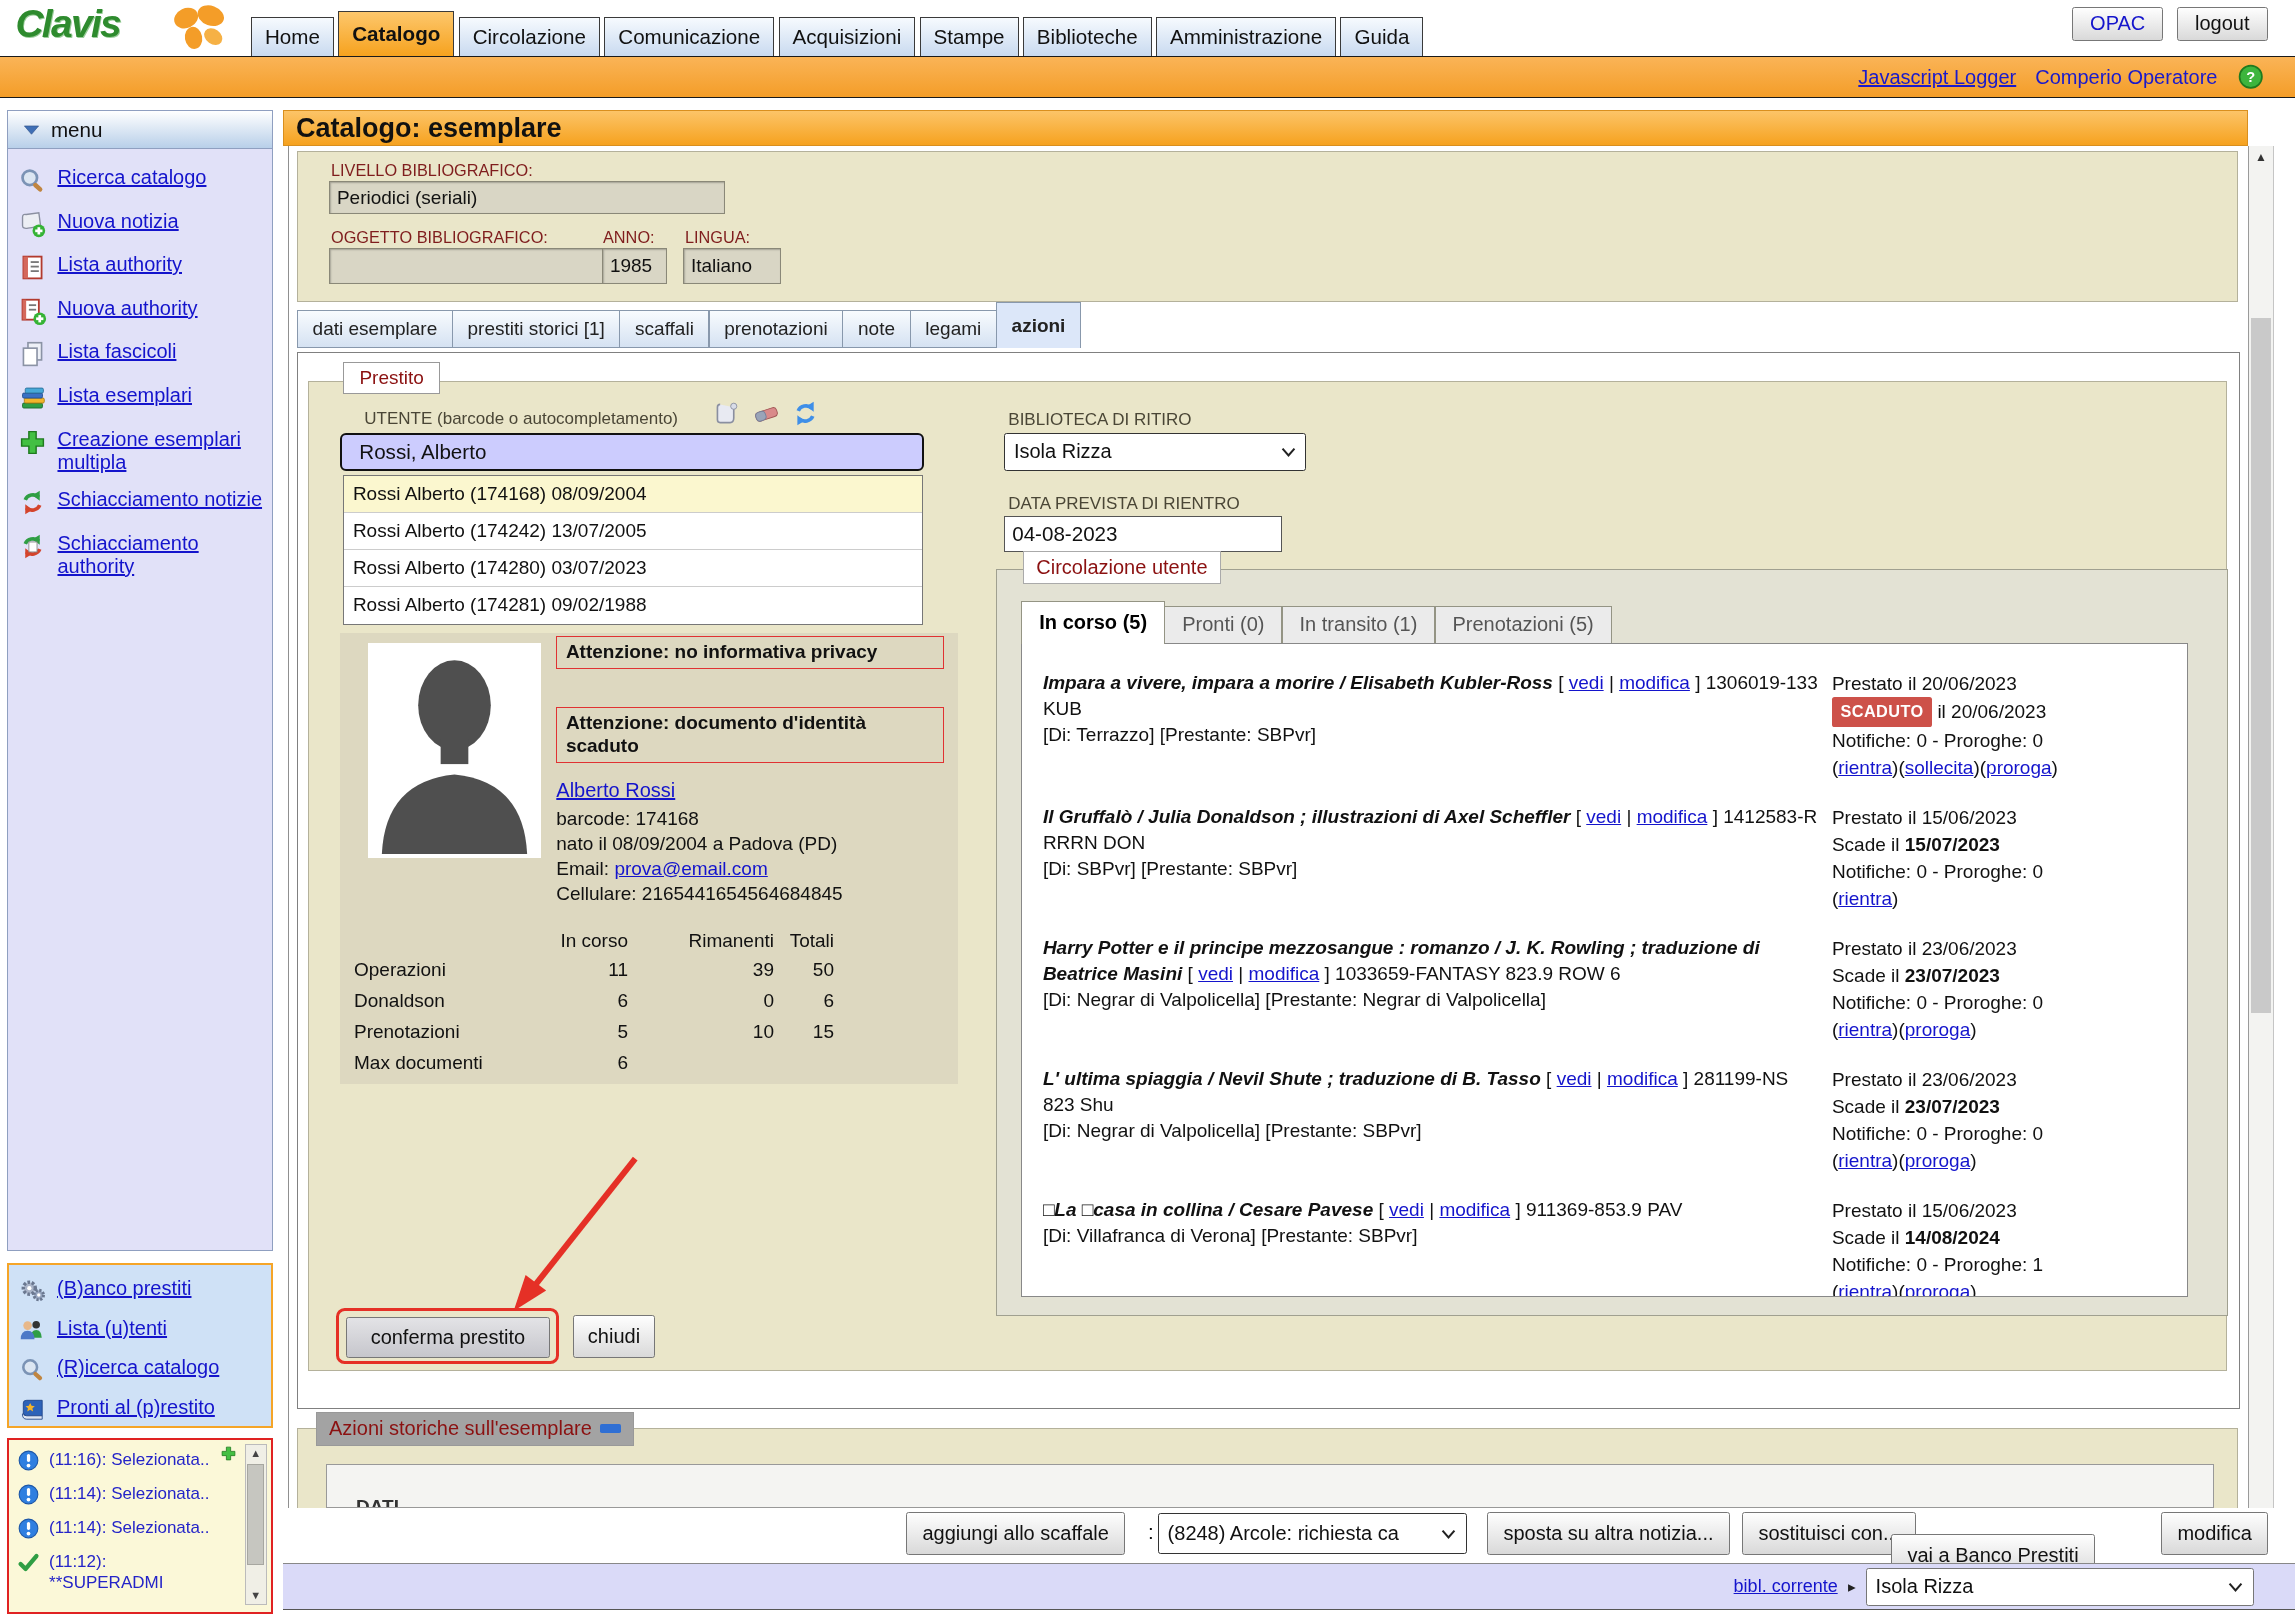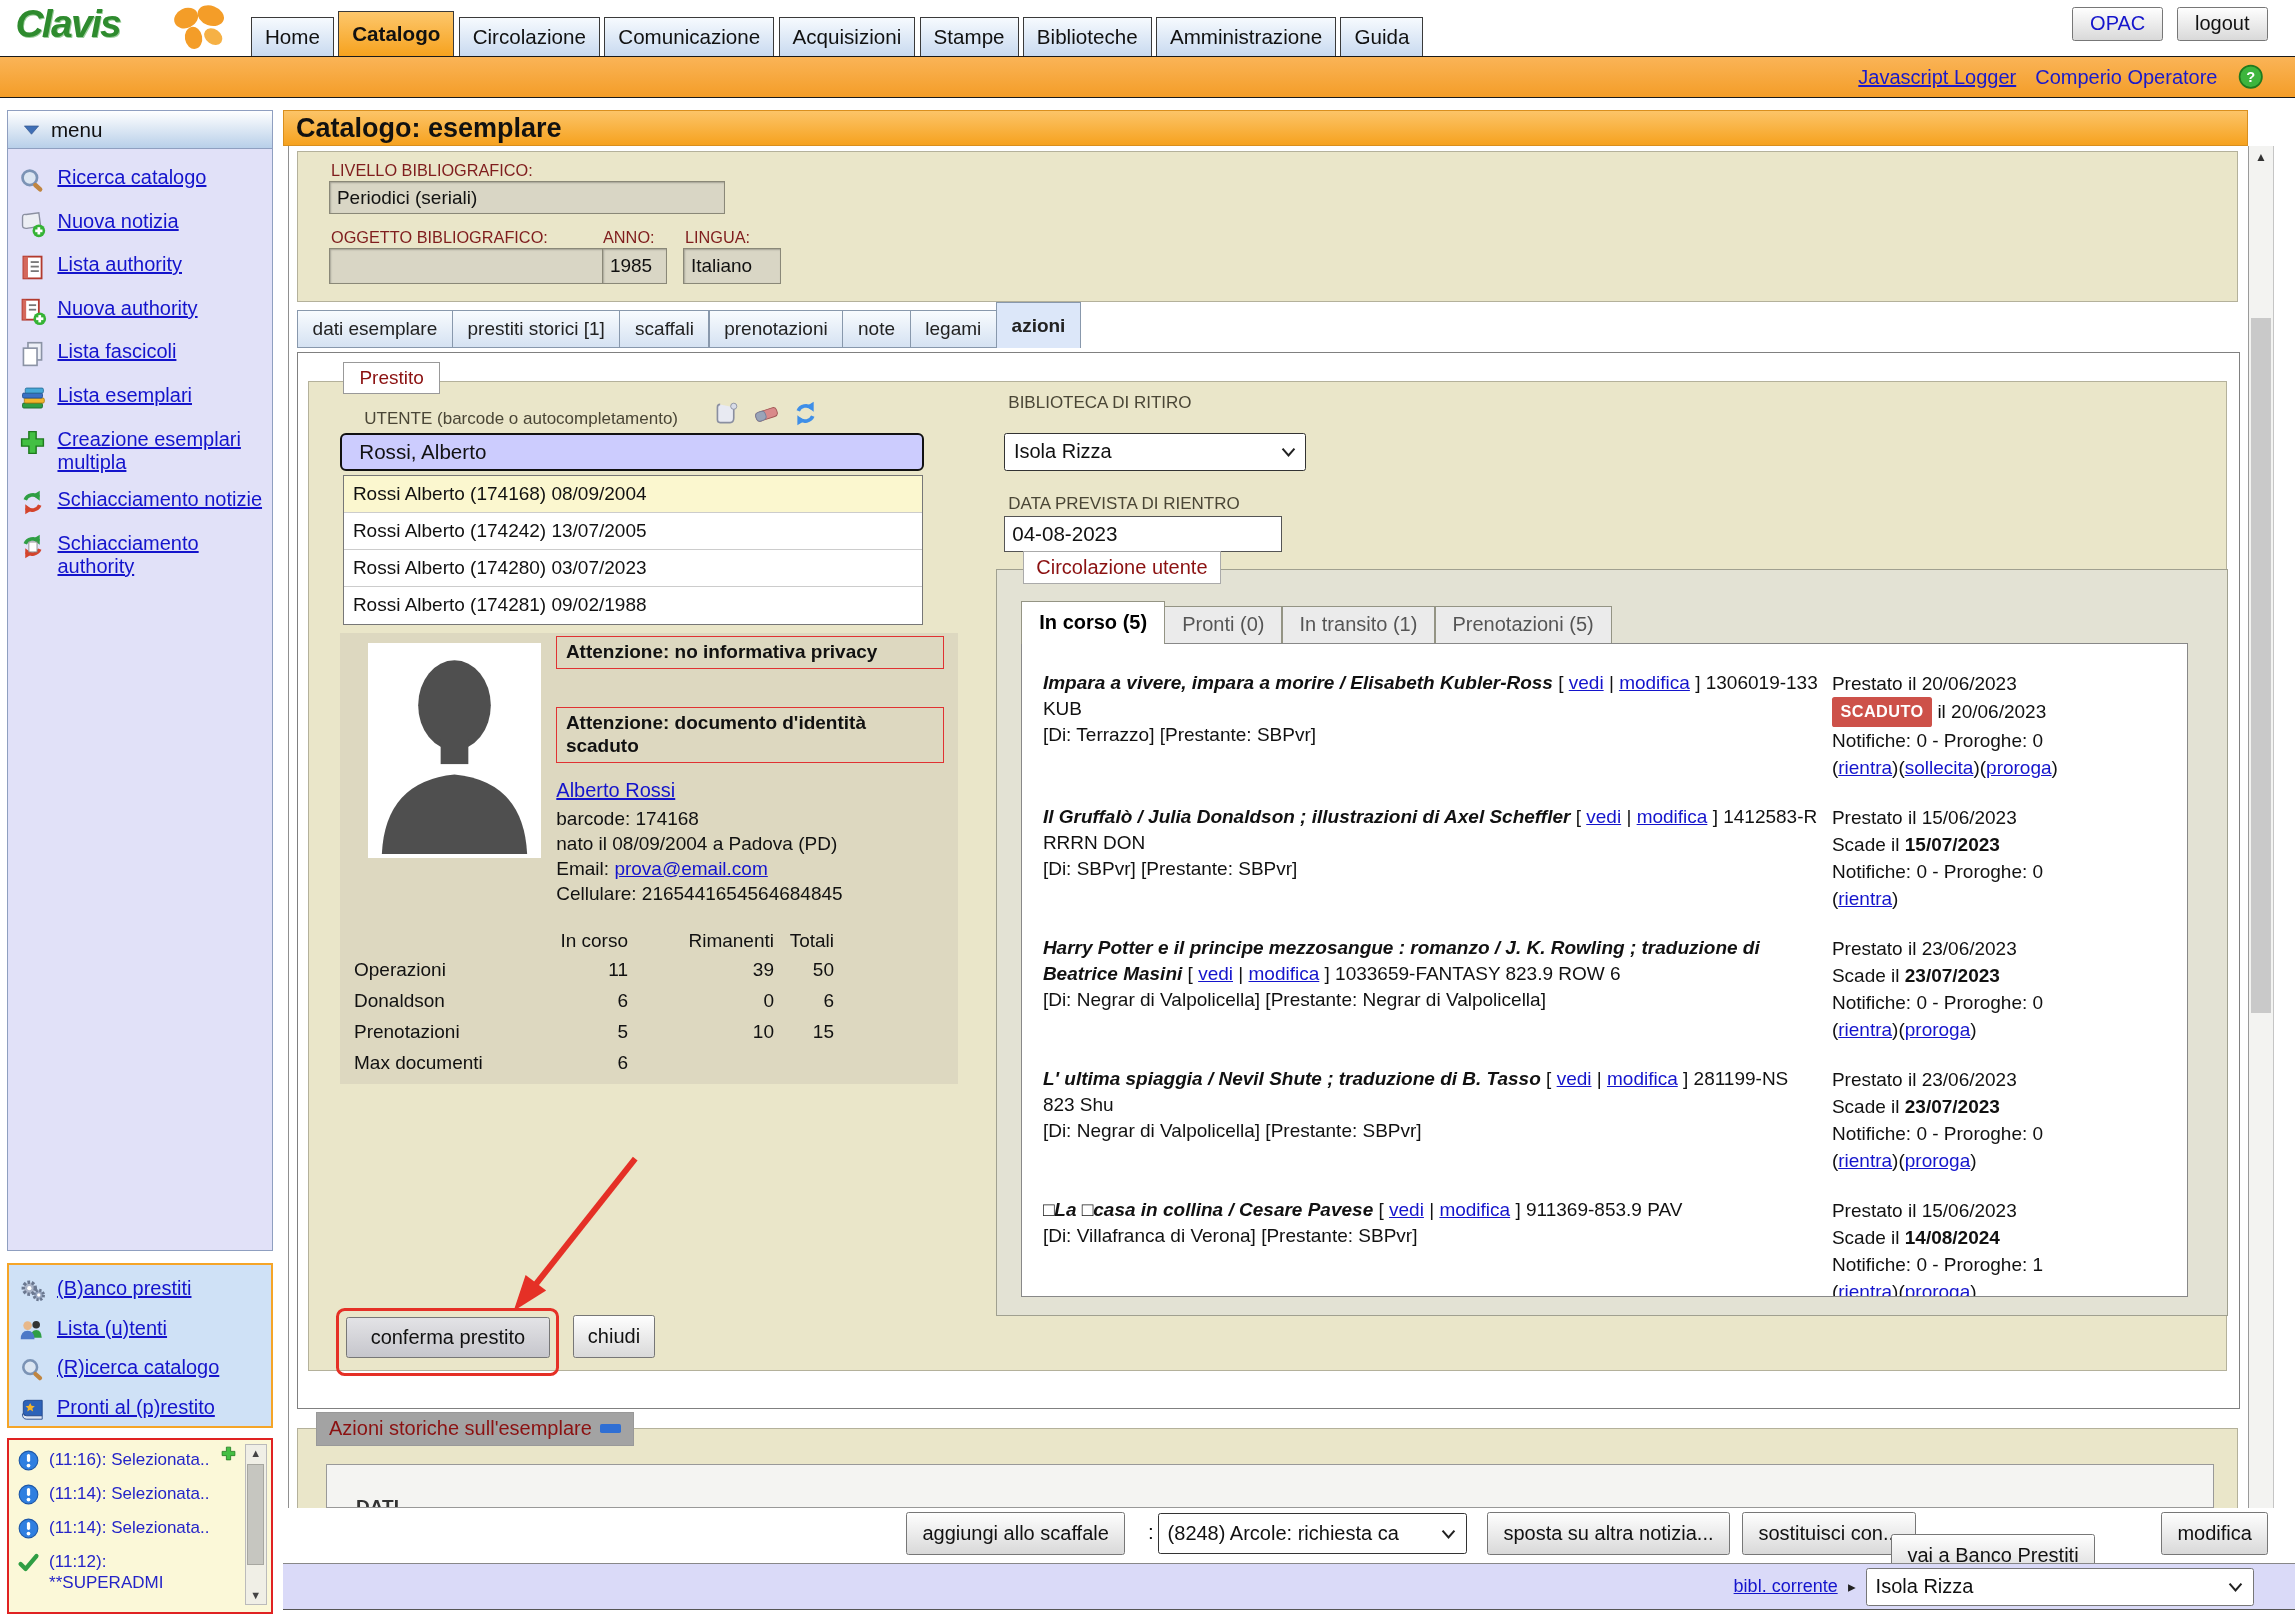--- a/index.html
+++ b/index.html
@@ -108,21 +108,21 @@
   .ltab.active { height:43px; background:#fff; color:#000; font-weight:bold; border-bottom:none; z-index:2; margin-left:0; }
   #loans-box { position:absolute; left:24px; top:73px; width:1167px; height:654px; background:#fff; border:0.9px solid #888; padding:26px 15.4px 8.6px 20.6px; overflow:hidden; }
   .loan { display:flex; margin-bottom:23px; }
   .loan .lft { flex:1; padding-right:12px; font-size:19px; line-height:26px; }
   .loan .rgt { width:340px; font-size:19px; line-height:27px; }
   .loan .ttl { font-weight:bold; font-style:italic; }
   .badge { display:inline-block; background:#cd5149; color:#fff; font-weight:bold; font-size:16.3px; padding:1.7px 8.6px; border-radius:2.6px; letter-spacing:0.4px; }
   .duedate { font-weight:bold; }
 
   
-  #red-outline { left:336px; top:1308px; width:223px; height:68px; border:3.4px solid #e53026; border-radius:8.6px; }
+  #red-outline { left:336px; top:1308px; width:223px; height:56px; border:3.4px solid #e53026; border-radius:8.6px; }
   #conferma-btn { position:absolute; left:6.9px; top:6px; width:204px; height:41px; background:linear-gradient(#e3e3e6,#c6c6cc); }
   #chiudi-btn { left:573px; top:1315px; width:82px; height:43px; }
   #annot-arrow { left:481px; top:1150px; width:180px; height:167px; pointer-events:none; z-index:40; }
 
   
   #hist-panel { left:297px; top:1428px; width:1941px; height:80px; background:#eae6c9; border:0.9px solid #b4b19b; border-bottom:none; }
   #hist-tab { left:316px; top:1412px; background:#a3a3a3; border:0.9px solid #999; padding:4.3px 12px; color:#8b1111; font-size:20px; display:flex; align-items:center; gap:8.6px; z-index:5; }
   #hist-dash { width:20.6px; height:9.4px; background:#2f6fd4; border-radius:1.7px; }
   #hist-inner { left:326px; top:1464px; width:1888px; height:44px; background:#f4f4f2; border:0.9px solid #999; overflow:hidden; }
   #hist-dati { position:absolute; left:29px; top:31px; font-size:19px; font-weight:bold; color:#333; }
@@ -504,21 +504,21 @@
             </div>
             <div class="srow">
               <span>Max documenti</span>
               <span class="n">6</span>
               <span class="n"></span>
               <span class="n"></span>
             </div>
           </div>
       </div>
 
-      <span class="rlab" style="left:699px;top:11px;">BIBLIOTECA DI RITIRO</span>
+      <span class="rlab" style="left:699px;top:28px;">BIBLIOTECA DI RITIRO</span>
       <div class="sel" style="left:695px;top:51px;width:302px;height:38px;">
         <span>Isola Rizza</span>
         <svg viewBox="0 0 20 14">
             <polyline points="3,3 10,11 17,3" fill="none" stroke="#222" stroke-width="2.4"></polyline>
           </svg>
       </div>
       <span class="rlab" style="left:699px;top:112px;">DATA PREVISTA DI RIENTRO</span>
       <div id="data-input">04-08-2023</div>
 
       <div id="circ-panel">

